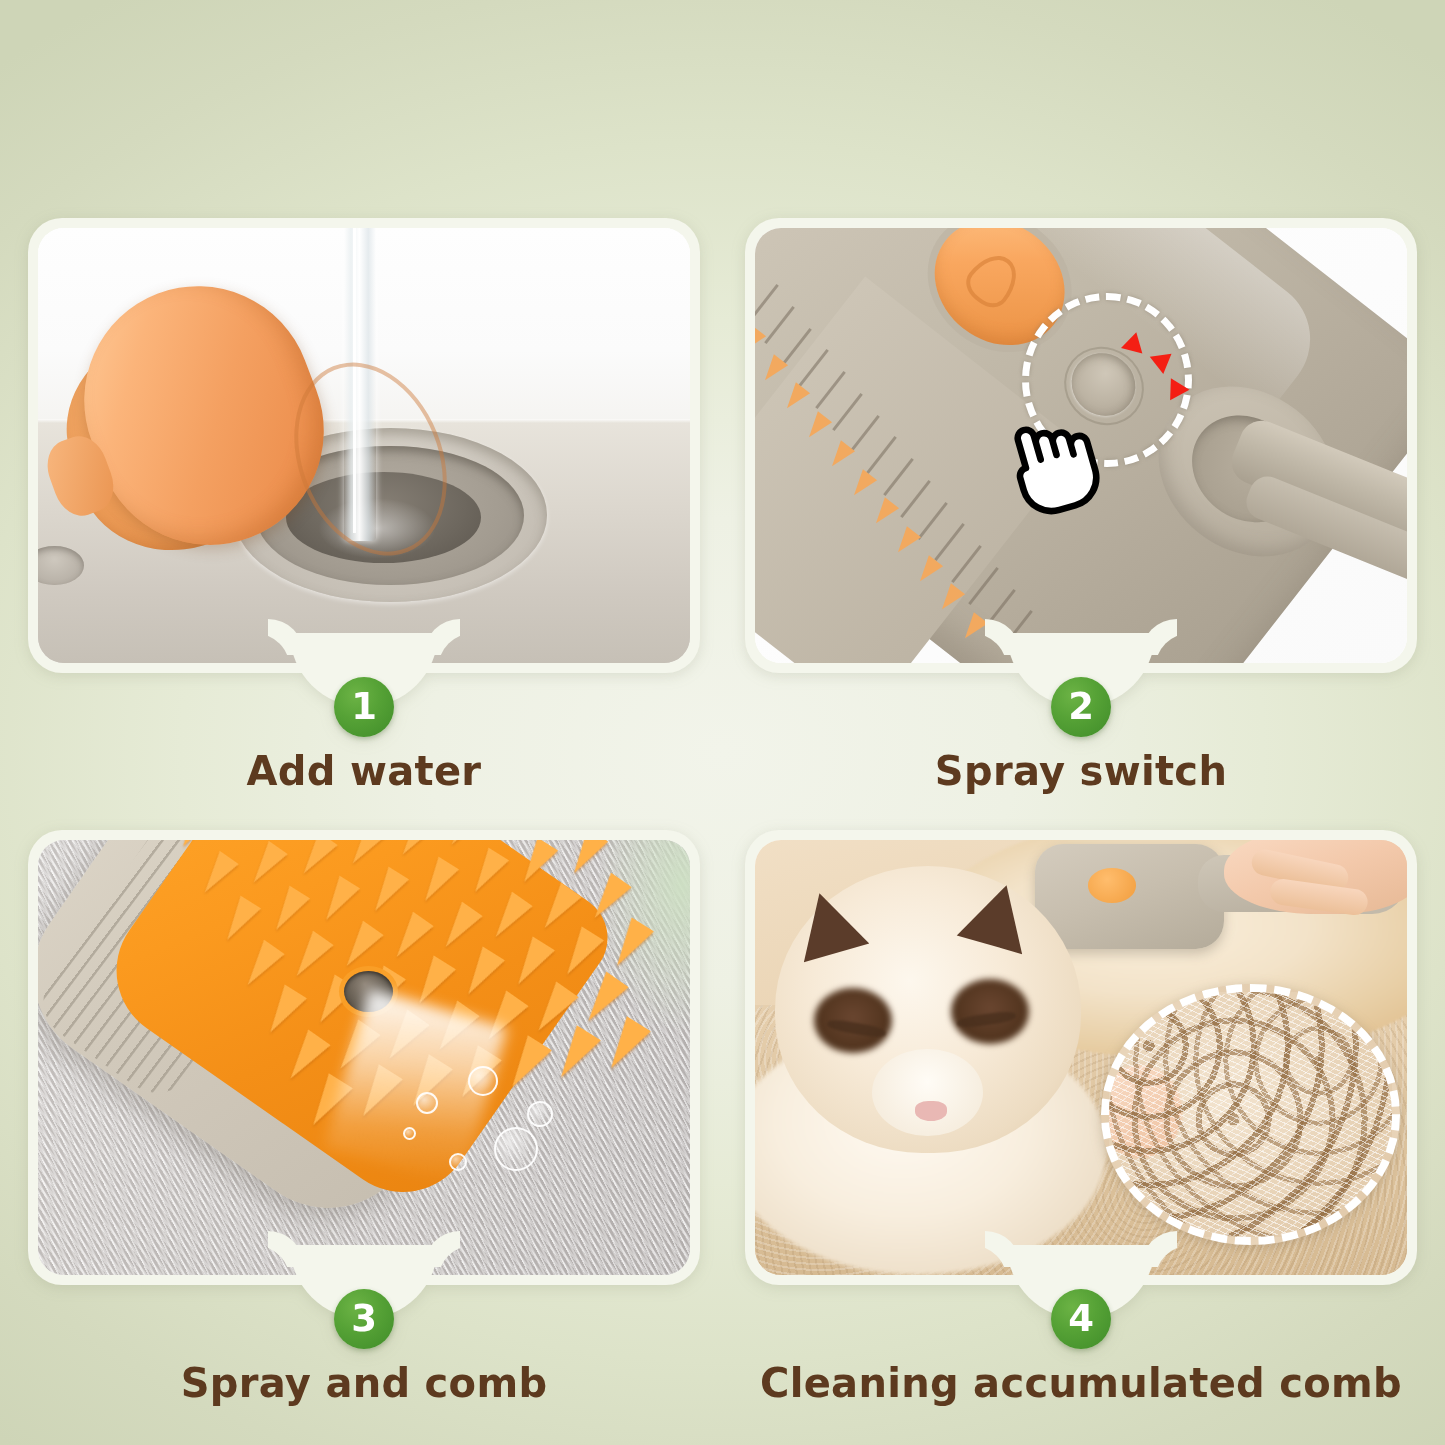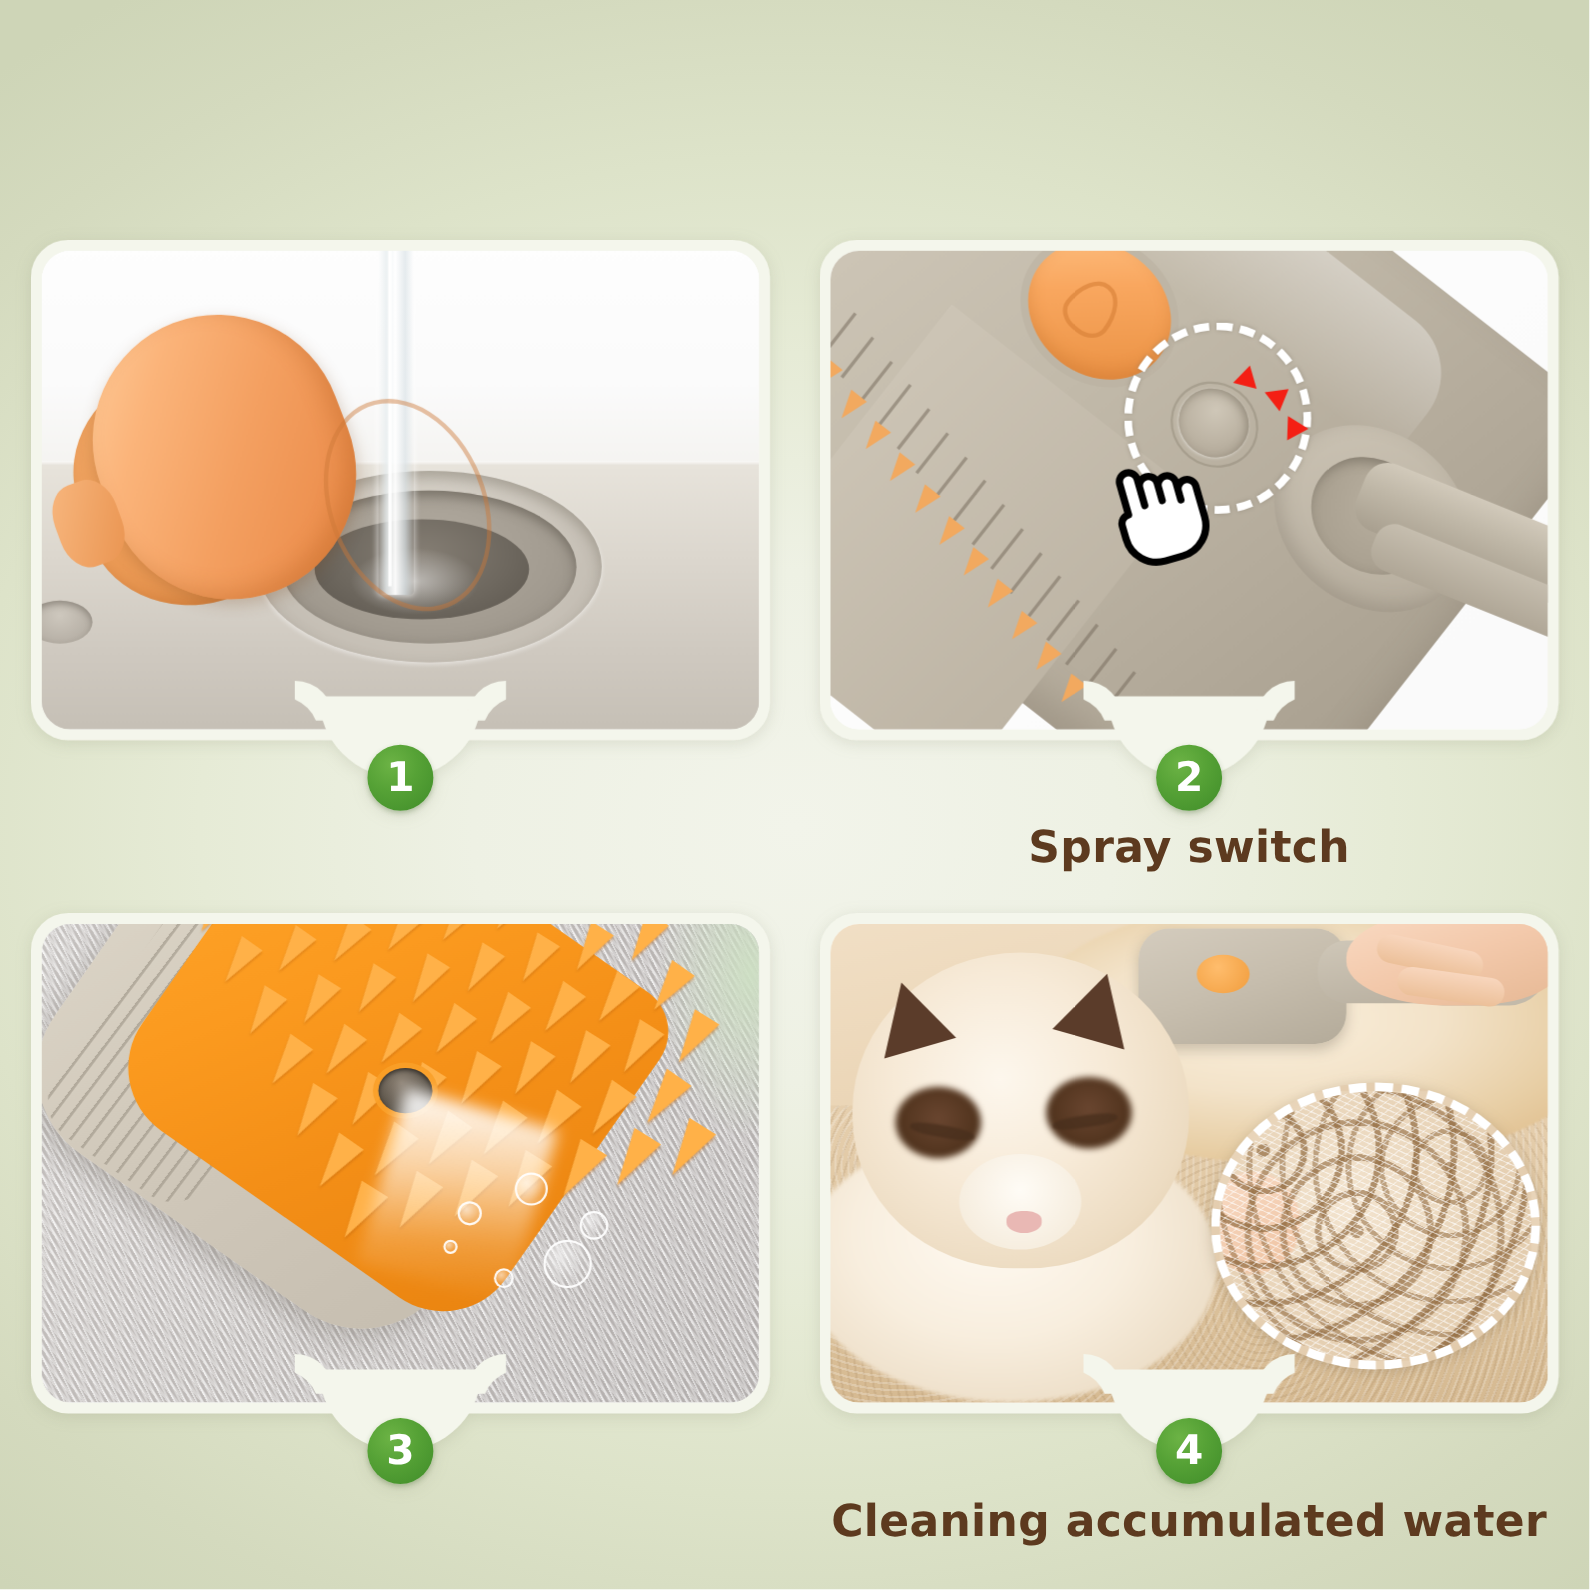--- a/index.html
+++ b/index.html
@@ -424,20 +424,21 @@
             <div class="capBack"></div>
             <div class="cap"></div>
             <div class="capGroove"></div>
             <div class="capTab"></div>
             <div class="sideHole"></div>
           </div>
         </div>
         <div class="notch"></div>
         <div class="badge">1</div>
       </div>
+      <div class="caption">Add water</div>
     </div>
 
     <div class="cell c2">
       <div class="card">
         <div class="card-inner">
           <div class="ph2">
             <div class="body"></div>
             <div class="bodyTop"></div>
             <div class="combZone"></div>
             <div id="pins2">
@@ -565,20 +566,21 @@
                 <div class="bub" style="left: 70%; top: 66%; width: 44px; height: 44px;"></div>
                 <div class="bub" style="left: 63%; top: 72%; width: 18px; height: 18px;"></div>
                 <div class="bub" style="left: 75%; top: 60%; width: 26px; height: 26px;"></div>
                 <div class="bub" style="left: 56%; top: 66%; width: 13px; height: 13px;"></div>
               </div>
           </div>
         </div>
         <div class="notch"></div>
         <div class="badge">3</div>
       </div>
+      <div class="caption">Spray and comb</div>
     </div>
 
     <div class="cell c4">
       <div class="card">
         <div class="card-inner">
           <div class="ph4">
             <div class="carpet"></div>
             <div class="carpetTex"></div>
             <div class="bodyFur"></div>
             <div class="tool"></div>
@@ -601,17 +603,17 @@
             <div class="inset">
               <div class="insetThumb"></div>
               <div class="insetHoles"></div>
               <div class="insetLint"></div>
             </div>
           </div>
         </div>
         <div class="notch"></div>
         <div class="badge">4</div>
       </div>
-      <div class="caption">Cleaning accumulated water</div>
+      <div class="caption">Cleaning accumulated comb</div>
     </div>
 
   </div>
 </div>
 
 </body></html>

